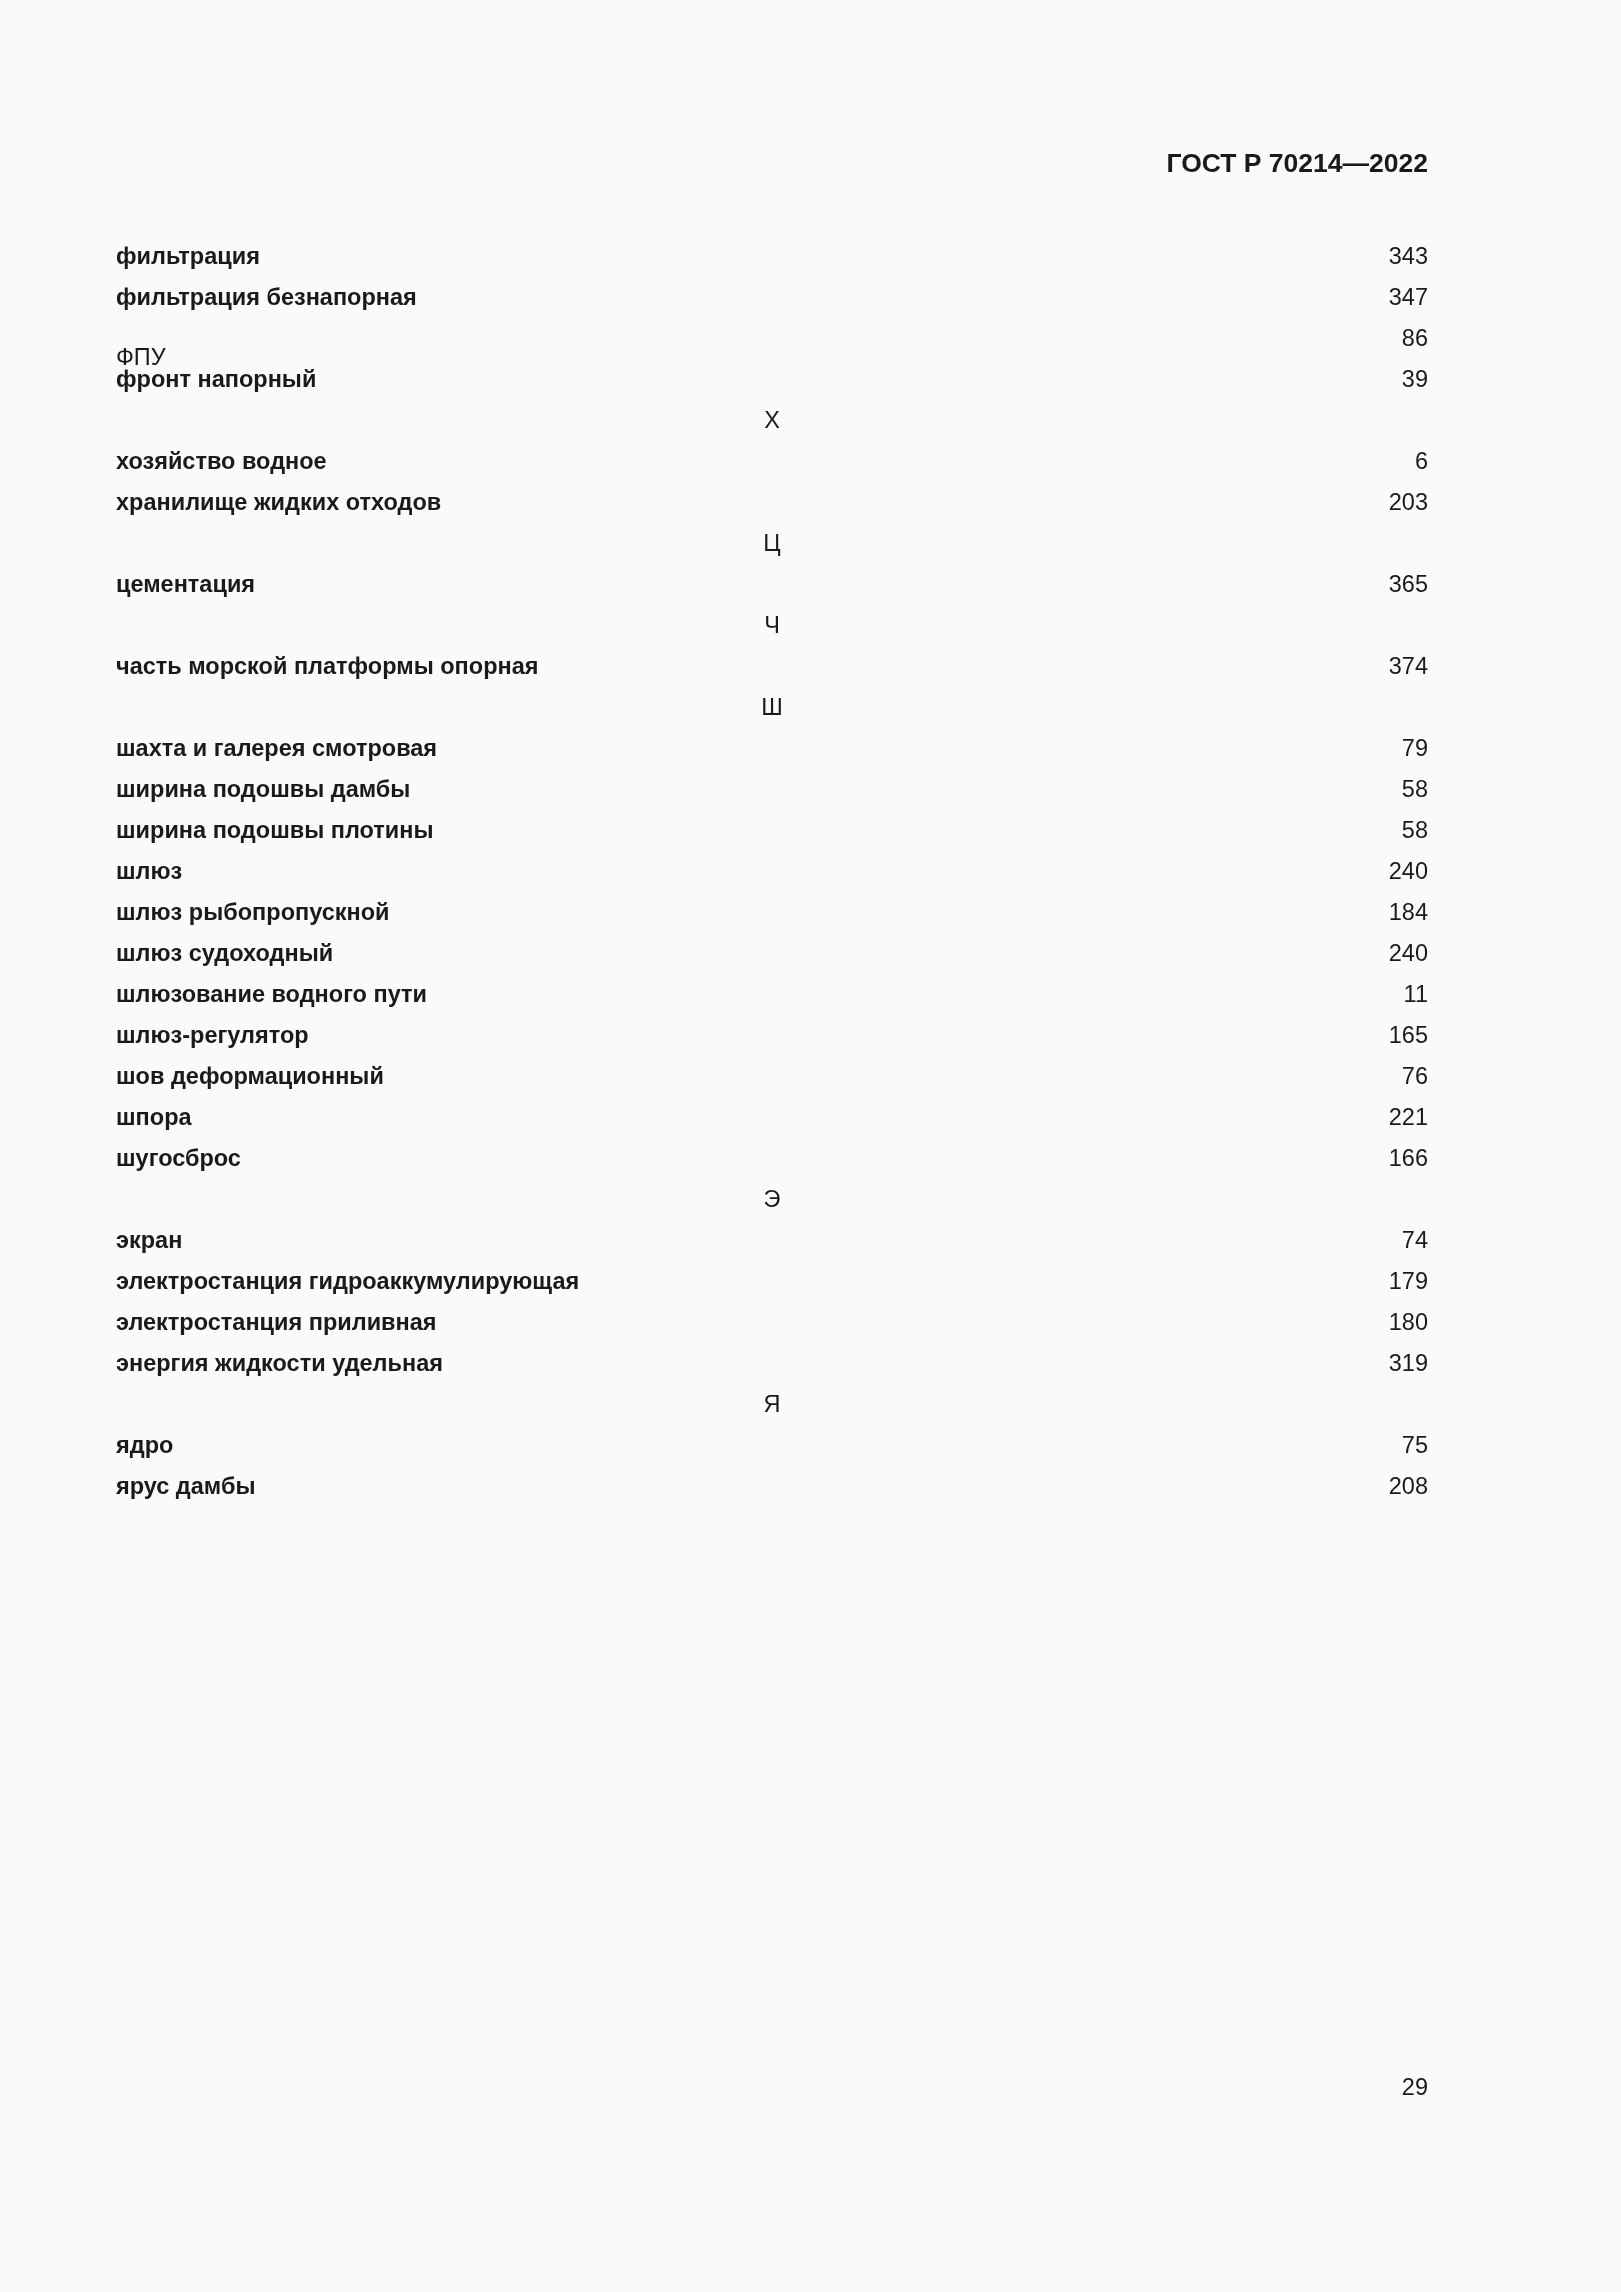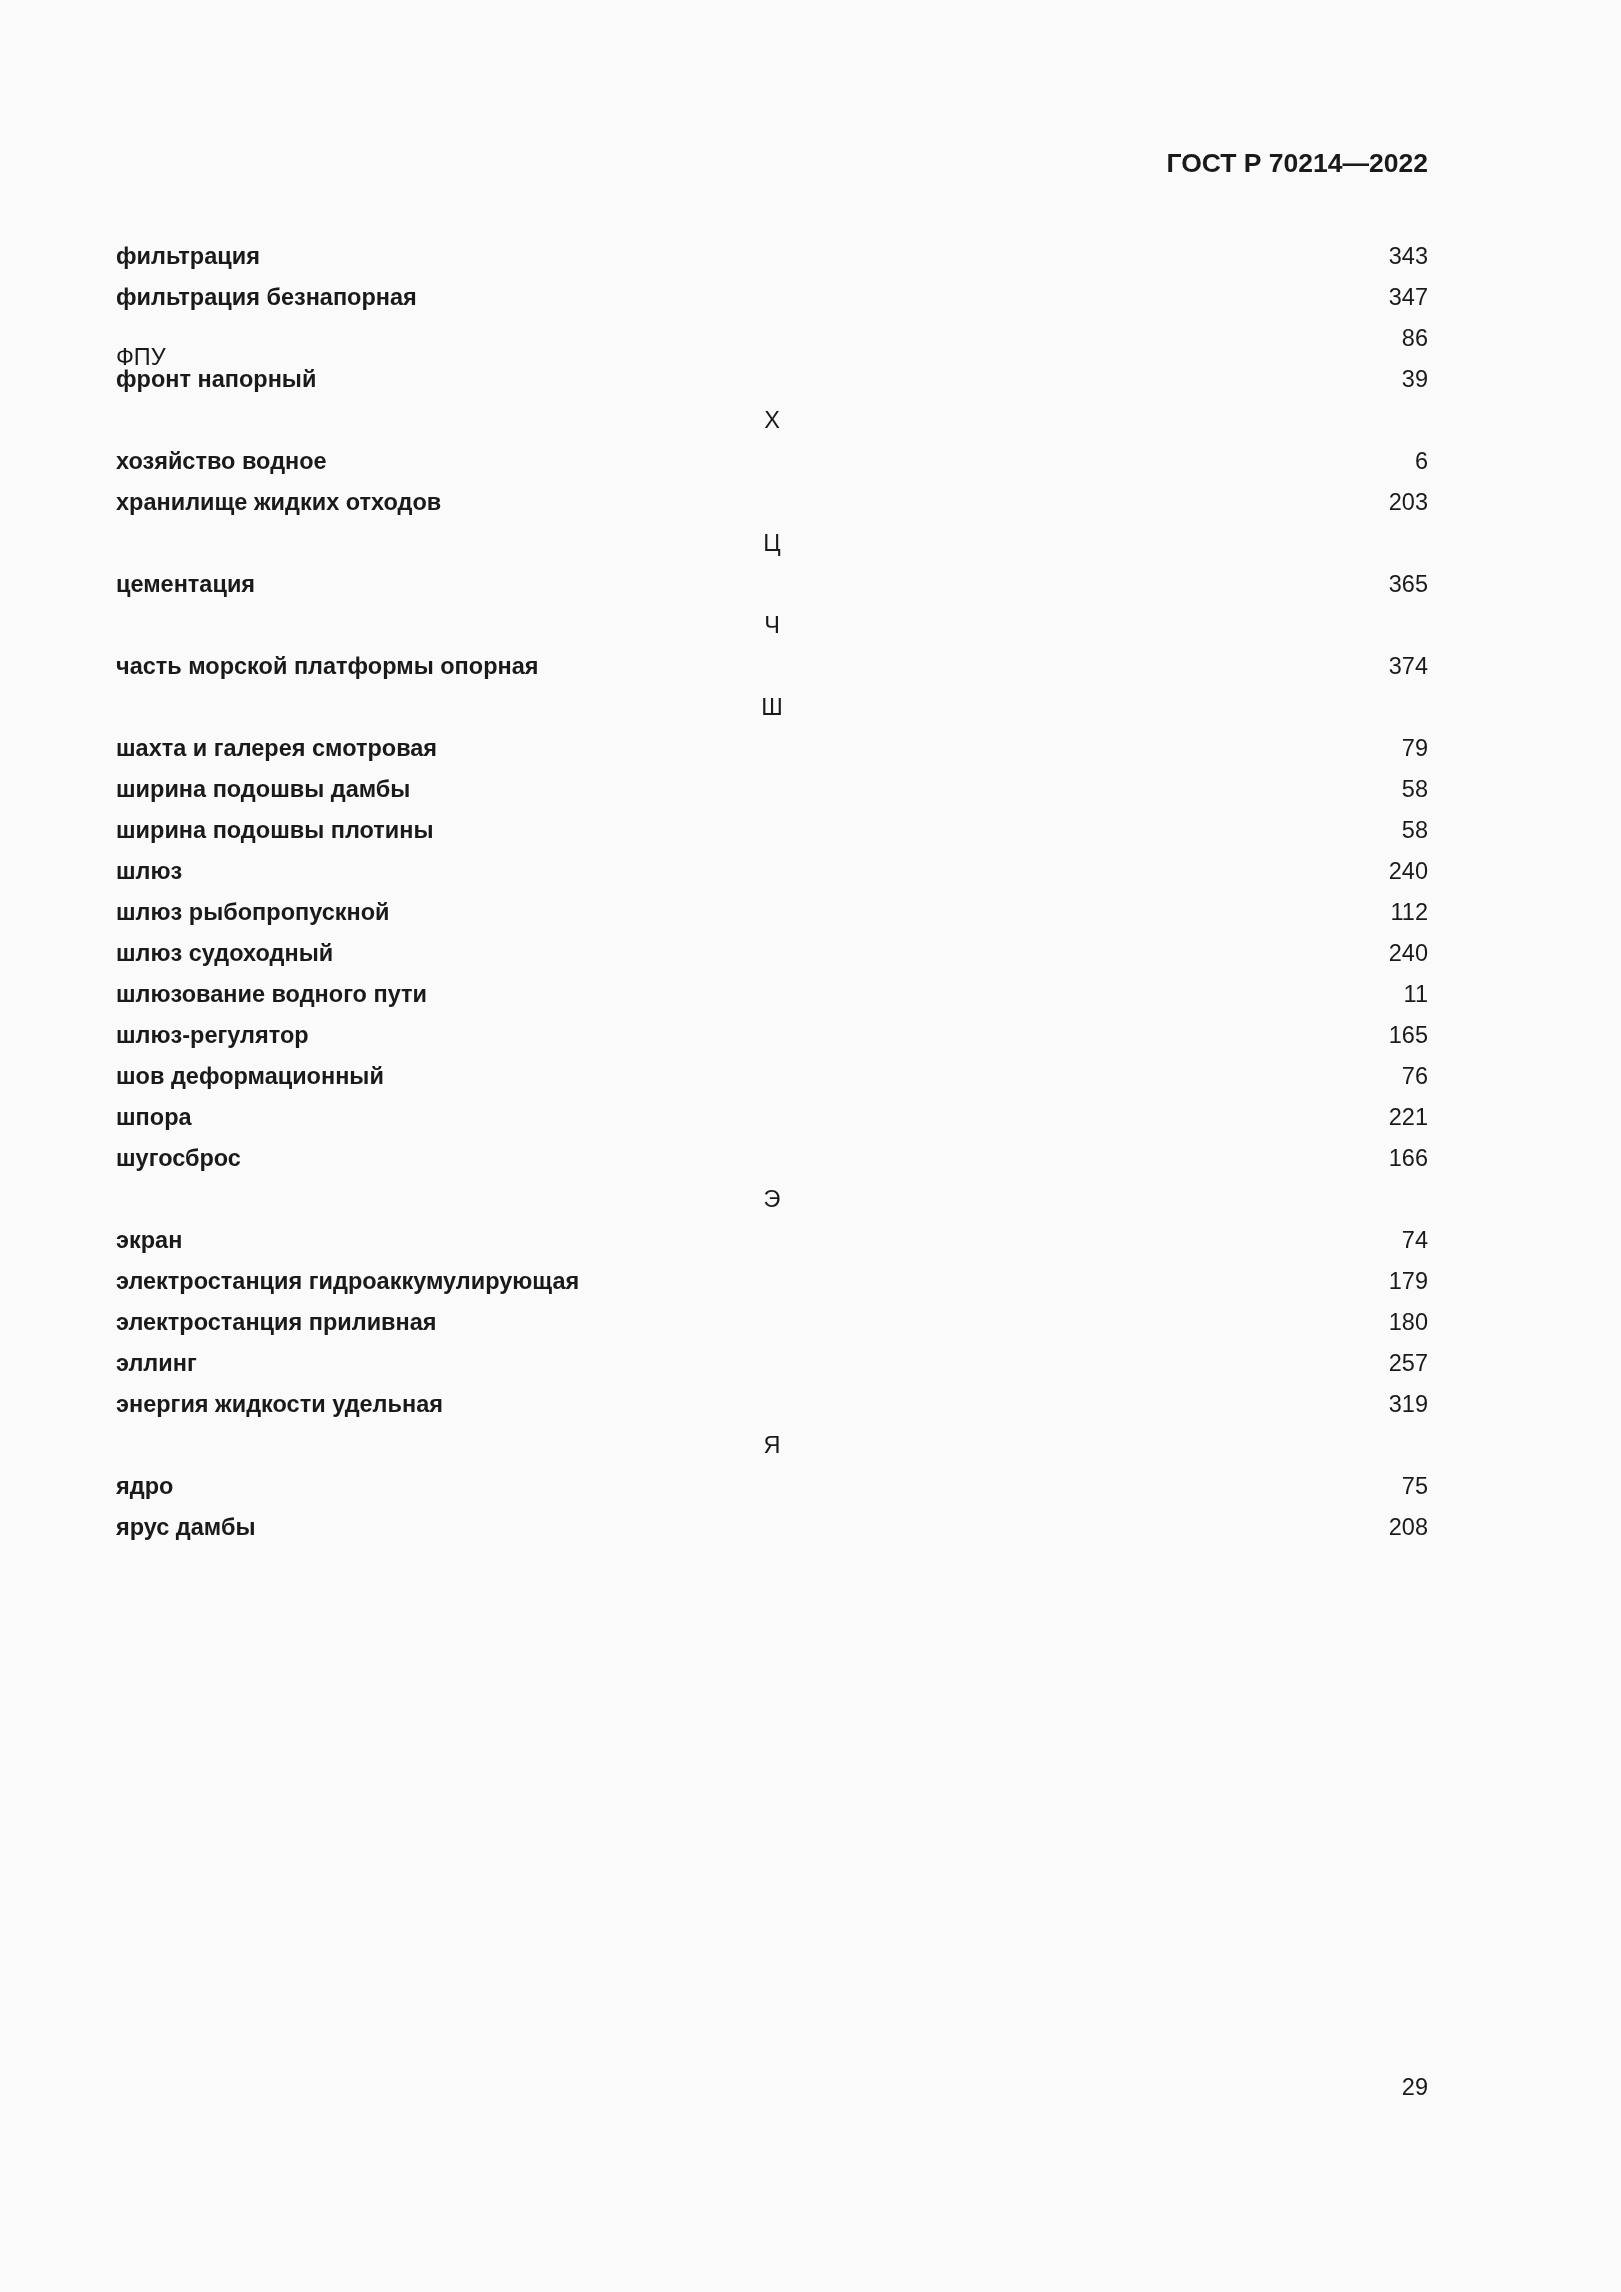--- a/index.html
+++ b/index.html
@@ -131,21 +131,21 @@
     <div class="row">
       <span class="term">ширина подошвы плотины</span>
       <span class="page">58</span>
     </div>
     <div class="row">
       <span class="term">шлюз</span>
       <span class="page">240</span>
     </div>
     <div class="row">
       <span class="term">шлюз рыбопропускной</span>
-      <span class="page">112</span>
+      <span class="page">184</span>
     </div>
     <div class="row">
       <span class="term">шлюз судоходный</span>
       <span class="page">240</span>
     </div>
     <div class="row">
       <span class="term">шлюзование водного пути</span>
       <span class="page">11</span>
     </div>
     <div class="row">
@@ -173,24 +173,20 @@
     </div>
     <div class="row">
       <span class="term">электростанция гидроаккумулирующая</span>
       <span class="page">179</span>
     </div>
     <div class="row">
       <span class="term">электростанция приливная</span>
       <span class="page">180</span>
     </div>
     <div class="row">
-      <span class="term">эллинг</span>
-      <span class="page">257</span>
-    </div>
-    <div class="row">
       <span class="term">энергия жидкости удельная</span>
       <span class="page">319</span>
     </div>
     <div class="row">
       <div class="letter"><span>Я</span></div>
     </div>
     <div class="row">
       <span class="term">ядро</span>
       <span class="page">75</span>
     </div>

